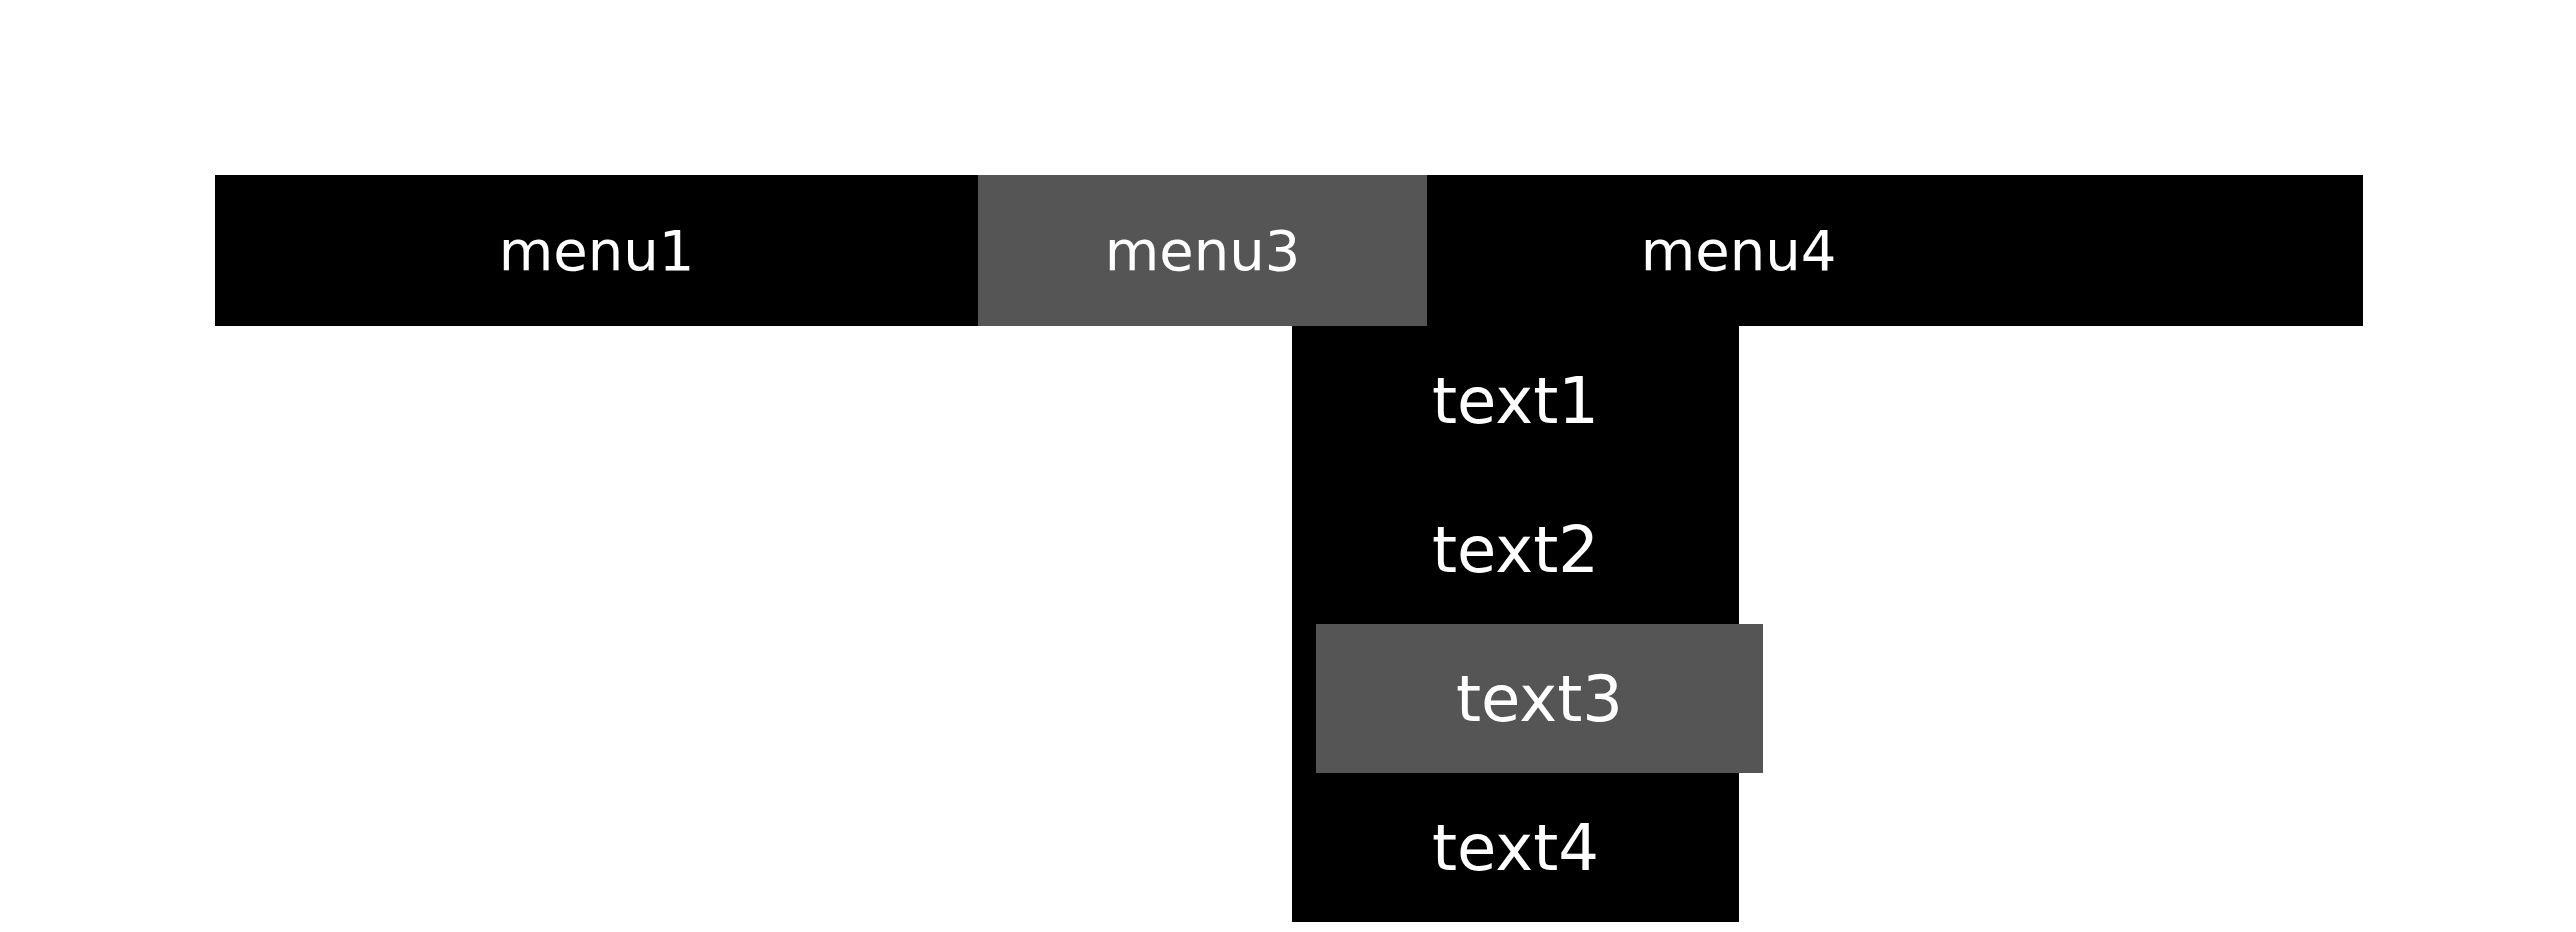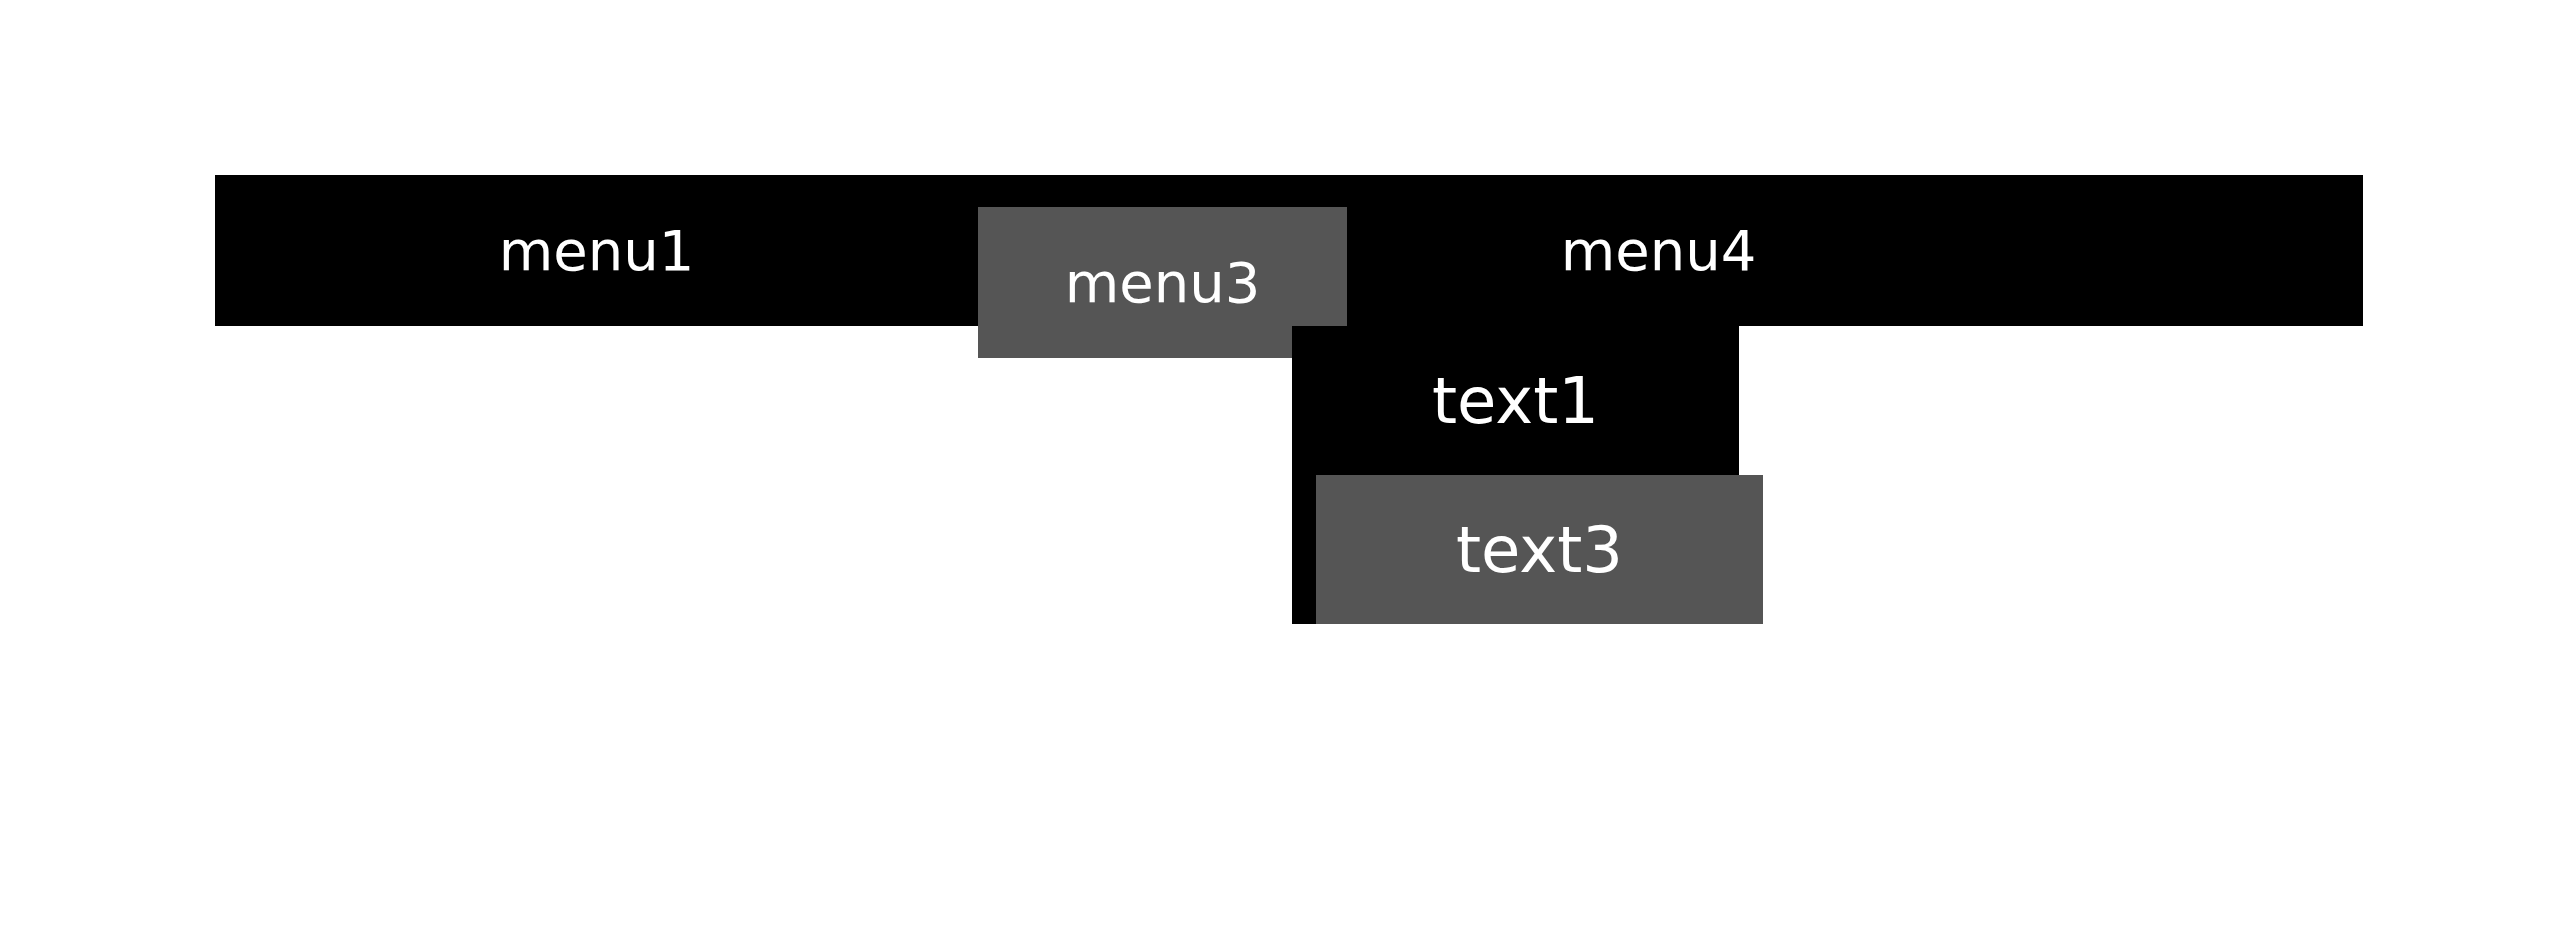--- a/index.html
+++ b/index.html
@@ -46,21 +46,21 @@
     line-height: 1;
     font-weight: 400;
     letter-spacing: 0px;
     background: #000000;
     box-sizing: border-box;
     white-space: nowrap;
     user-select: none;
   }
   .menu-item.m1 { width: 763px; }
   .menu-item.m2 { width: 315px; }
-  .menu-item.m3 { width: 369px; margin-top: 32px; }
+  .menu-item.m3 { width: 449px; }
   .menu-item.m4 { width: 623px; }
   .menu-item.active { background: #555555; }
 
   
   .dropdown {
     position: absolute;
     left: 1292px;
     top: 326px;
     width: 447px;
     background: #000000;
@@ -99,19 +99,25 @@
     </div>
     <div class="menu-item m4">
       <span>menu4</span>
     </div>
   </div>
 
   <div class="dropdown">
     <div class="dropdown-item">
       <span>text1</span>
     </div>
+    <div class="dropdown-item">
+      <span>text2</span>
+    </div>
     <div class="dropdown-item active">
       <span>text3</span>
+    </div>
+    <div class="dropdown-item">
+      <span>text4</span>
     </div>
   </div>
 
 </div>
 
 
 </body></html>

